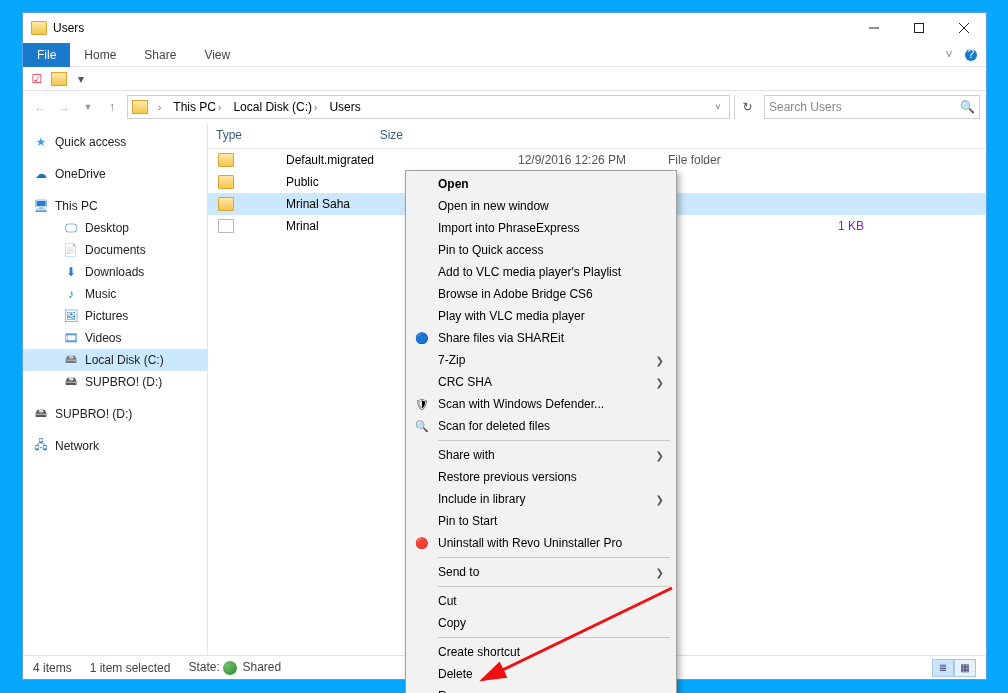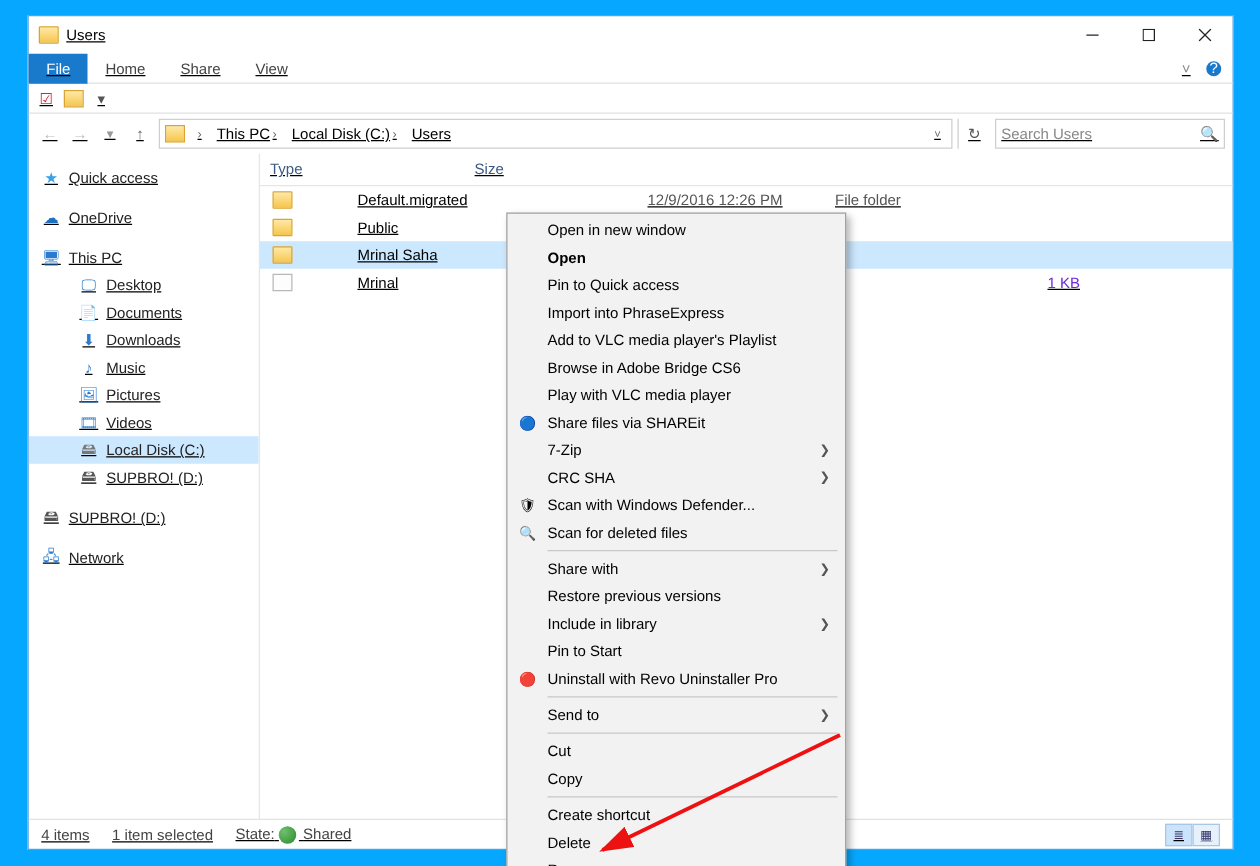--- a/index.html
+++ b/index.html
@@ -1,38 +1,38 @@
 <!DOCTYPE html>
 <html><head>
 <meta charset="utf-8">
 <style>
 * { margin: 0; padding: 0; box-sizing: border-box; font-family: "Segoe UI", Tahoma, sans-serif; font-size: 12px; }
 body { background: #06a8ff; width: 1008px; height: 693px; overflow: hidden; position: relative; }
-.window { position: absolute; top: 12px; left: 22px; width: 965px; height: 668px; background: #fff; border: 1px solid #5aa0e0; display: flex; flex-direction: column; text-decoration: underline; }
+.window { position: absolute; top: 12px; left: 22px; width: 965px; height: 668px; background: #fff; border: 1px solid #5aa0e0; display: flex; flex-direction: column; }
 .titlebar { display: flex; align-items: center; height: 30px; padding: 0 0 0 8px; }
 .titlebar .folder-ico { width: 16px; height: 14px; background: linear-gradient(#ffe9a6,#f5c64e); border: 1px solid #d9a431; border-radius: 1px; margin-right: 6px; }
 .titlebar .title { flex: 0 0 auto; font-size: 12px; color: #000; }
 .titlebar .spacer { flex: 1; }
 .win-btn { width: 45px; height: 30px; display: flex; align-items: center; justify-content: center; color: #222; }
 .ribbon-tabs { display: flex; align-items: center; height: 24px; border-bottom: 1px solid #e1e1e1; }
 .file-tab { background: #1979ca; color: #fff; height: 24px; padding: 0 14px; display: flex; align-items: center; }
 .tab { padding: 0 14px; height: 24px; display: flex; align-items: center; color: #444; }
 .ribbon-tabs .spacer { flex: 1; }
 .help-btn { width: 22px; height: 22px; margin-right: 4px; display:flex;align-items:center;justify-content:center;color:#1979ca;}
 .qat { height: 24px; display: flex; align-items: center; padding-left: 6px; gap: 6px; border-bottom: 1px solid #e1e1e1; }
 .addr-row { height: 32px; display: flex; align-items: center; padding: 3px 6px; gap: 4px; }
 .nav-arrows { display: flex; align-items: center; gap: 2px; color: #6b6b6b; }
 .nav-btn { width: 22px; height: 22px; display: flex; align-items: center; justify-content: center; }
 .nav-btn.disabled { color: #bcbcbc; }
 .addr-bar { flex: 1; height: 24px; border: 1px solid #cfcfcf; display: flex; align-items: center; padding-left: 4px; gap: 4px; }
 .addr-bar .folder-ico { width: 16px; height: 14px; background: linear-gradient(#ffe9a6,#f5c64e); border: 1px solid #d9a431; margin-right: 2px; }
 .bc-seg { display: flex; align-items: center; gap: 2px; padding: 0 4px; height: 22px; }
 .bc-seg .chev { color: #6e6e6e; font-size: 10px; }
 .addr-refresh { border-left: 1px solid #cfcfcf; width: 26px; height: 24px; display:flex;align-items:center;justify-content:center;color:#555;}
-.search-box { width: 184px; height: 24px; border: 1px solid #cfcfcf; display: flex; align-items: center; padding: 0 4px; color: #888; }
+.search-box { width: 216px; height: 24px; border: 1px solid #cfcfcf; display: flex; align-items: center; padding: 0 4px; color: #888; }
 .search-box .mag { margin-left: auto; color: #888; }
 .content { flex: 1; display: flex; min-height: 0; }
 .sidebar { width: 185px; border-right: 1px solid #e5e5e5; padding-top: 8px; overflow: hidden; }
 .tree-item { display: flex; align-items: center; gap: 6px; height: 22px; padding-left: 22px; color: #222; }
 .tree-root { padding-left: 10px; font-weight: 400; }
 .tree-item.child { padding-left: 40px; }
 .tree-item.selected { background: #cce8ff; }
 .ico { width: 16px; height: 16px; display: inline-flex; align-items: center; justify-content: center; font-size: 12px; }
 .gap { height: 10px; }
 .main { flex: 1; display: flex; flex-direction: column; }
@@ -260,31 +260,31 @@
     <span>1 item selected</span>
     <span><span>State:</span> <span class="state-ico"></span> <span>Shared</span></span>
     <div class="view-toggle">
       <div class="vt">≣</div>
       <div class="vt">▦</div>
     </div>
   </div>
 </div>
 
 <div class="context-menu" id="context-menu">
-    <div class="cm-item">
-      <span>Open in new window</span>
-    </div>
     <div class="cm-item bold">
       <span>Open</span>
     </div>
     <div class="cm-item">
+      <span>Open in new window</span>
+    </div>
+    <div class="cm-item">
+      <span>Import into PhraseExpress</span>
+    </div>
+    <div class="cm-item">
       <span>Pin to Quick access</span>
-    </div>
-    <div class="cm-item">
-      <span>Import into PhraseExpress</span>
     </div>
     <div class="cm-item">
       <span>Add to VLC media player's Playlist</span>
     </div>
     <div class="cm-item">
       <span>Browse in Adobe Bridge CS6</span>
     </div>
     <div class="cm-item">
       <span>Play with VLC media player</span>
     </div>

